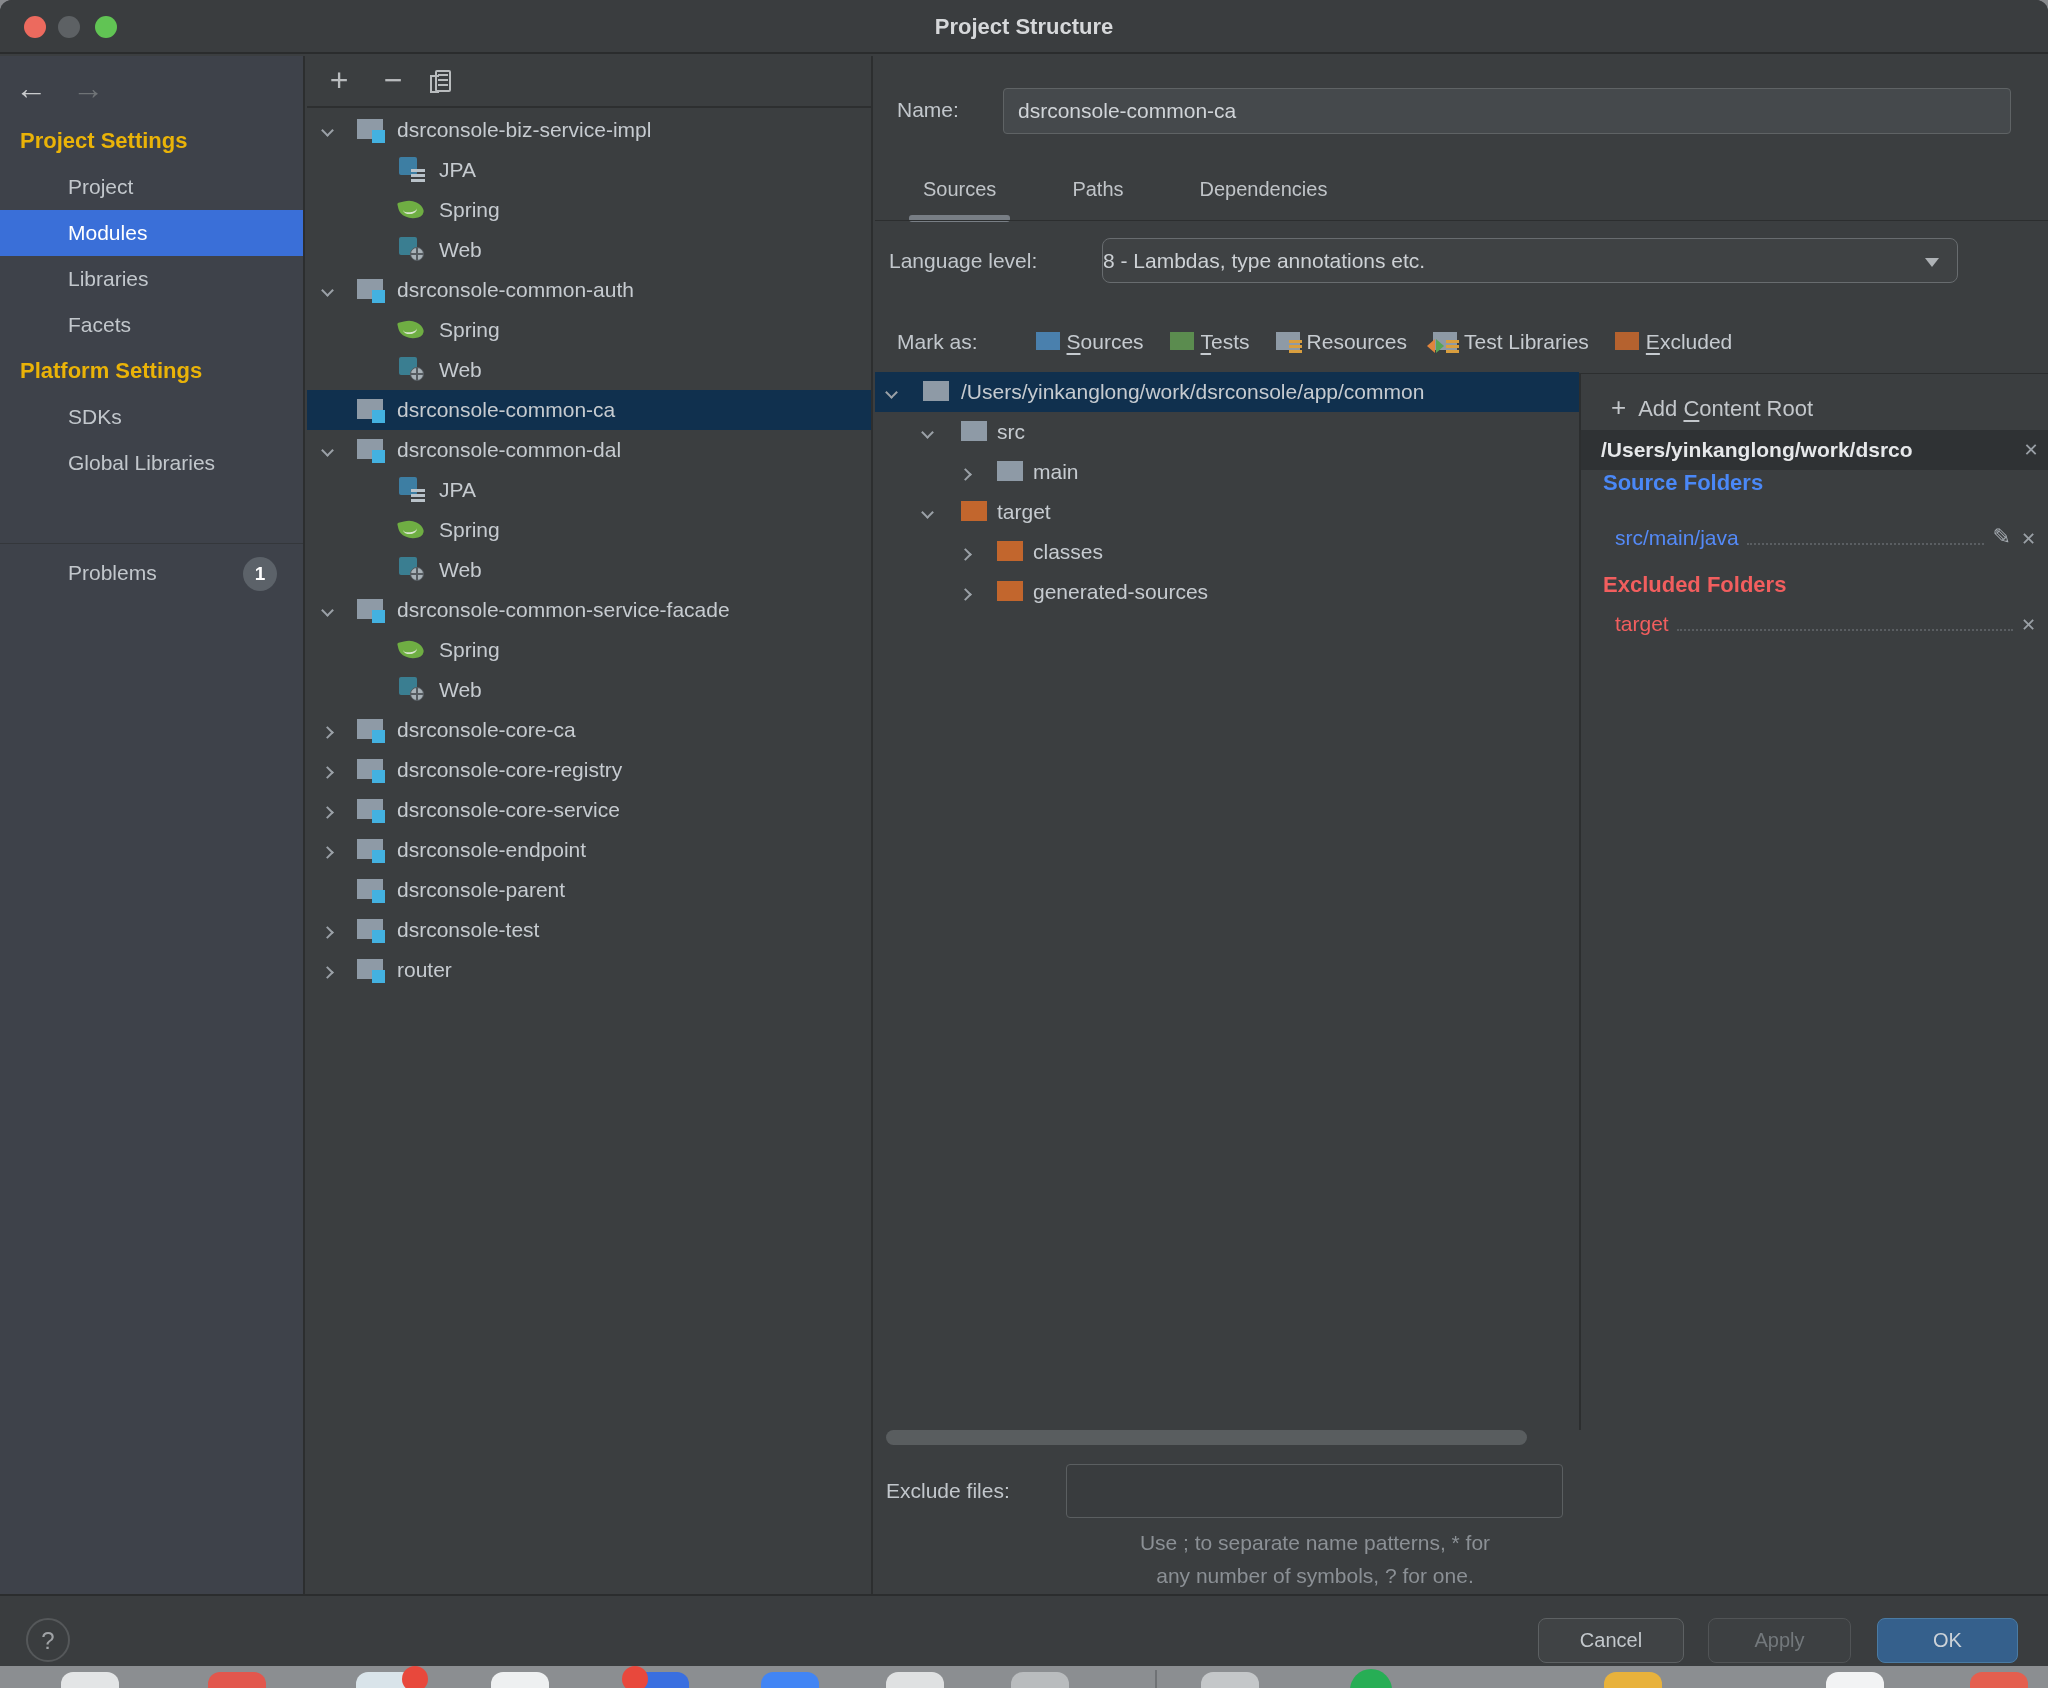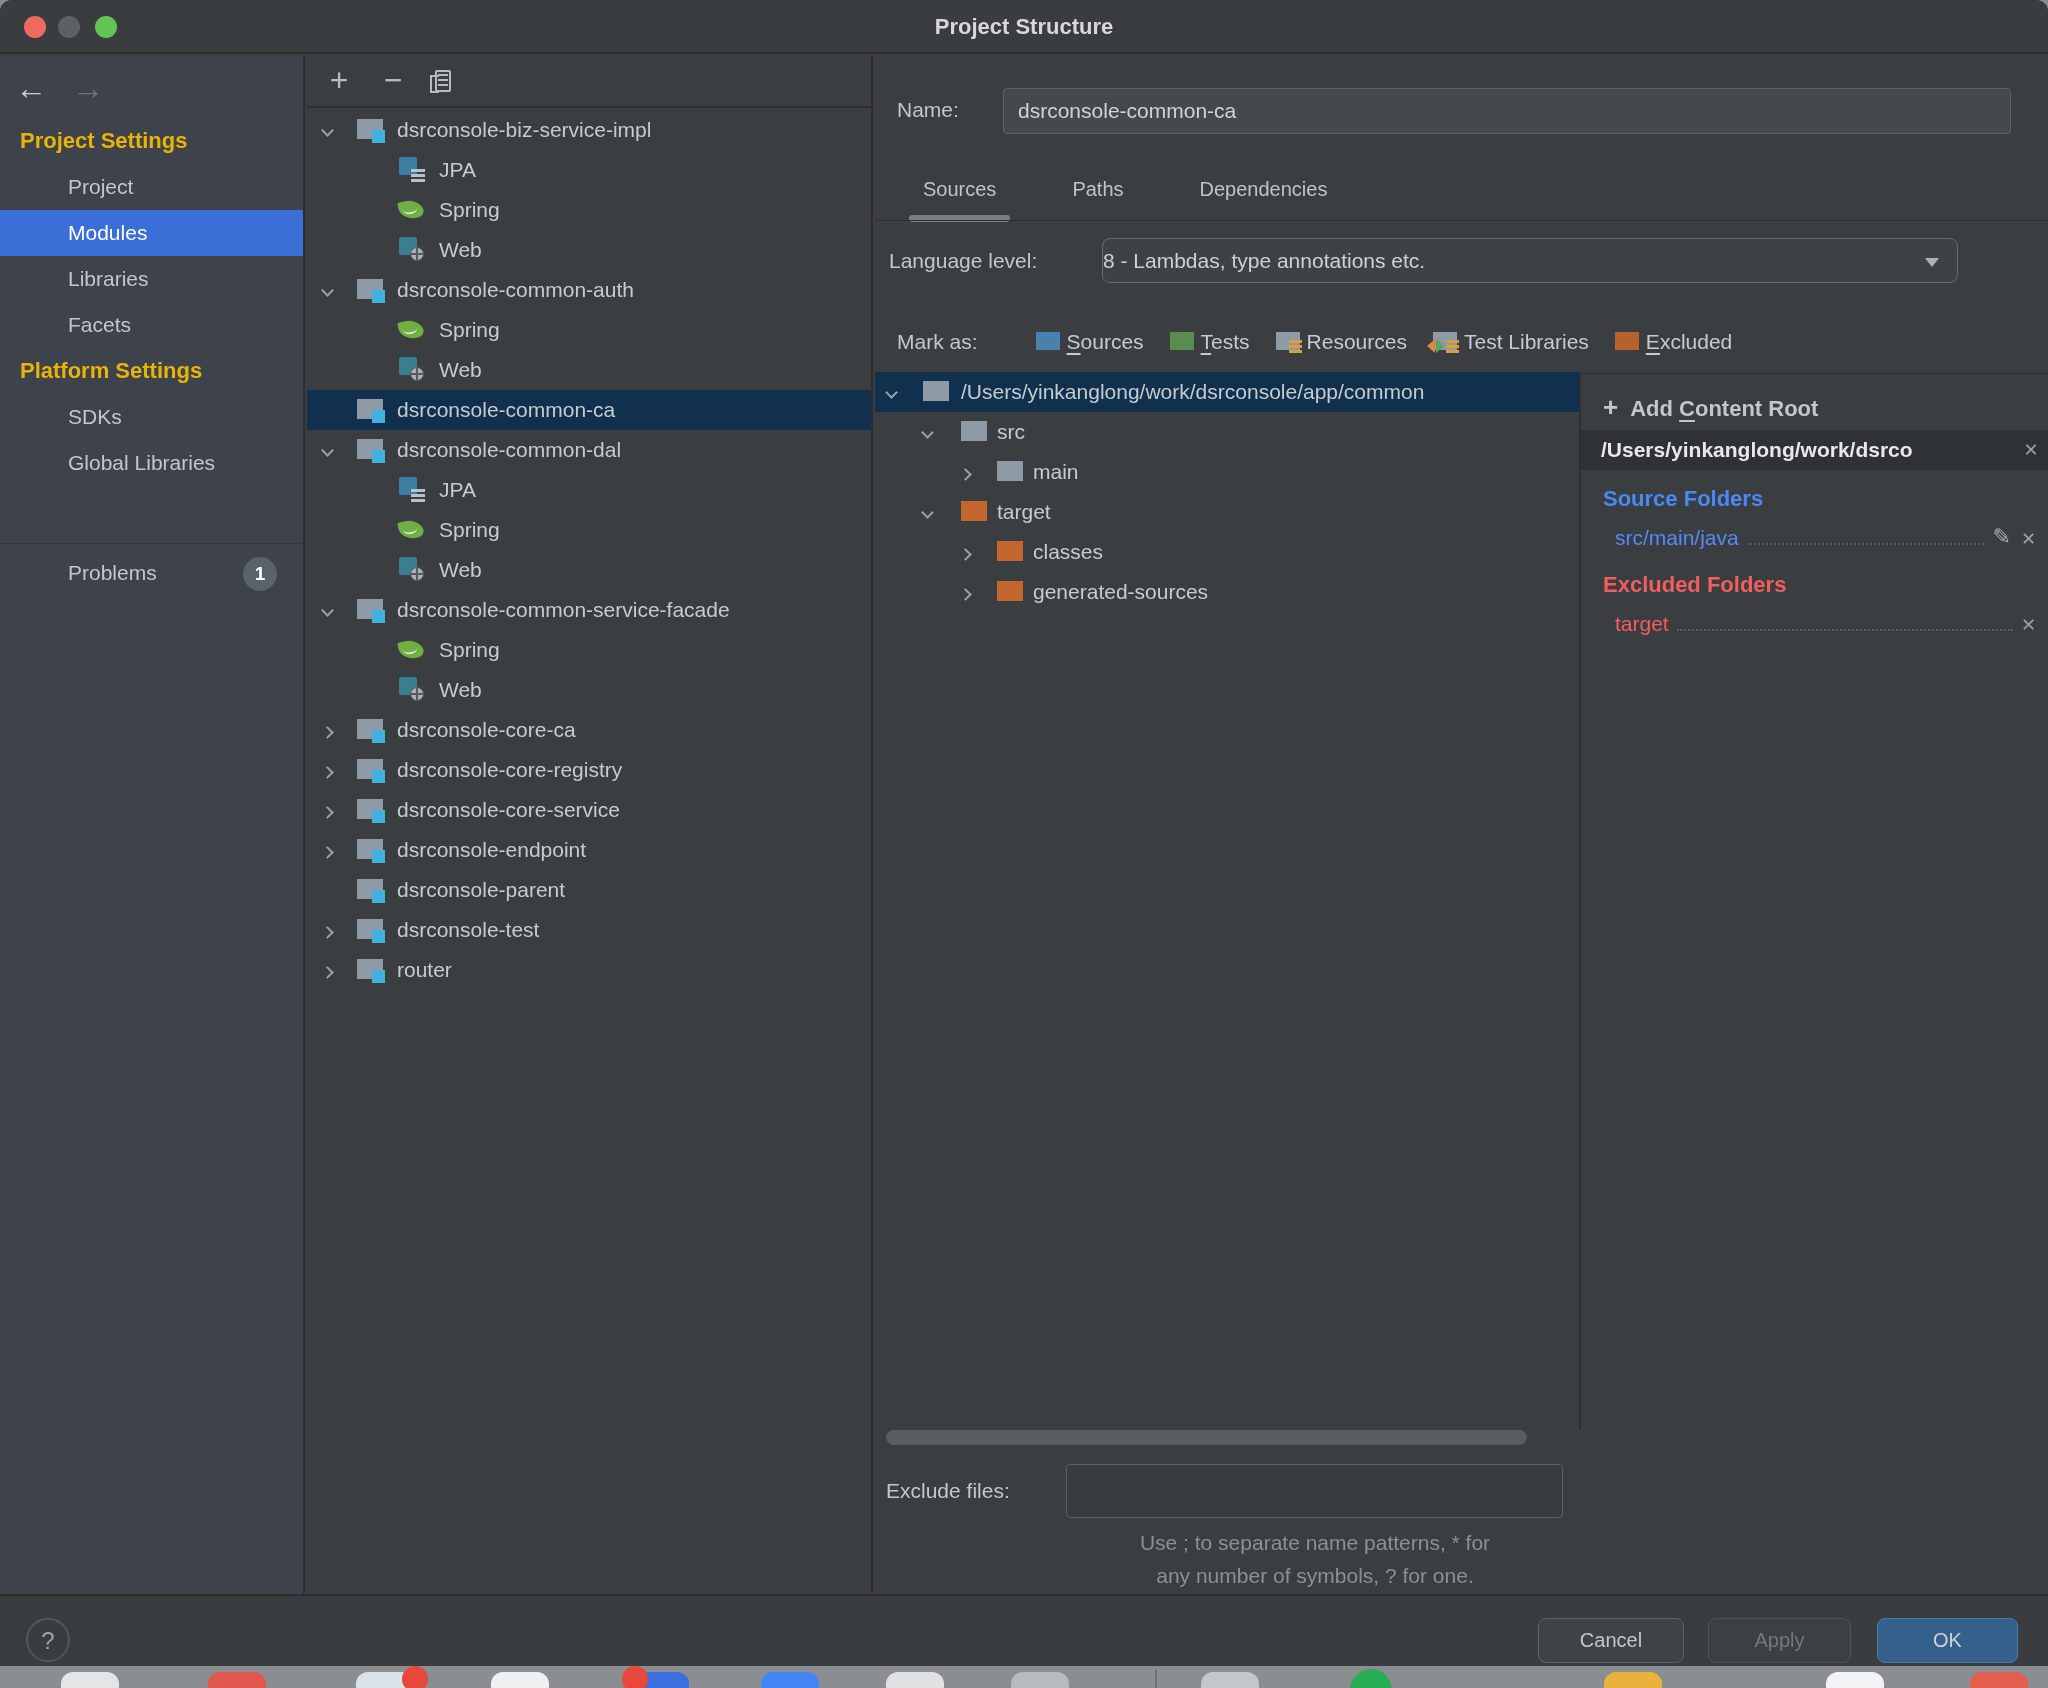--- a/index.html
+++ b/index.html
@@ -134,30 +134,30 @@
   .mk-ic { position:relative; width:26px; height:22px; margin-right:5px; }
   .mk-ic .fold { left:0; top:1px; width:24px; height:18px; }
   .mk-ic .fold:before { width:11px; height:5px; }
   .mk-ic .fold:after { top:4px; width:24px; height:14px; }
   .mn { text-decoration:underline; text-underline-offset:4px; }
 
   .ctree-wrap { position:absolute; left:0; top:316px; width:704px; height:1058px; overflow:hidden; }
   .props { position:absolute; left:704px; top:317px; width:469px; height:1057px;
            border-left:2px solid #2c2e2f; border-top:1px solid #2c2e2f; background:#3b3e40; }
 
-  .acr { position:absolute; left:22px; top:18px; font-size:22px; color:#c3c7cb;font-weight:bold; }
+  .acr { position:absolute; left:30px; top:18px; font-size:22px; color:#c3c7cb; }
   .acr .plus { font-size:26px; margin-right:12px; }
   .props-header { position:absolute; left:0; top:56px; width:100%; height:40px; background:#2f3234;
                   display:flex; align-items:center; }
   .props-header .ph-text { flex:1; padding-left:20px; font-size:21px; font-weight:bold; color:#e6e8ea;
                            white-space:nowrap; overflow:hidden; }
   .xbtn { width:34px; text-align:center; font-size:18px; color:#9aa0a6; flex:0 0 auto; }
 
   .sec-title { position:absolute; left:22px; font-size:22px; font-weight:bold; }
-  .sec-title.blue { color:#4a88f7; top:112px; }
+  .sec-title.blue { color:#4a88f7; top:96px; }
   .sec-title.red { color:#f25e5e; top:198px; }
   .folder-row { position:absolute; left:34px; right:8px; height:30px; display:flex; align-items:flex-end; font-size:21px; }
   .folder-row .fr-text.blue { color:#548af7; }
   .folder-row .fr-text.red { color:#f25e5e; }
   .leader { flex:1; border-bottom:2px dotted #5a5e62; margin:0 8px 5px 8px; }
   .pencil { font-size:22px; color:#a7adb3; margin:0 10px 0 0; }
   .frx { font-size:18px; color:#9aa0a6; margin-right:4px; }
 
   .hscroll { position:absolute; left:11px; top:1374px; width:641px; height:15px;
              border-radius:8px; background:#595d5f; }

